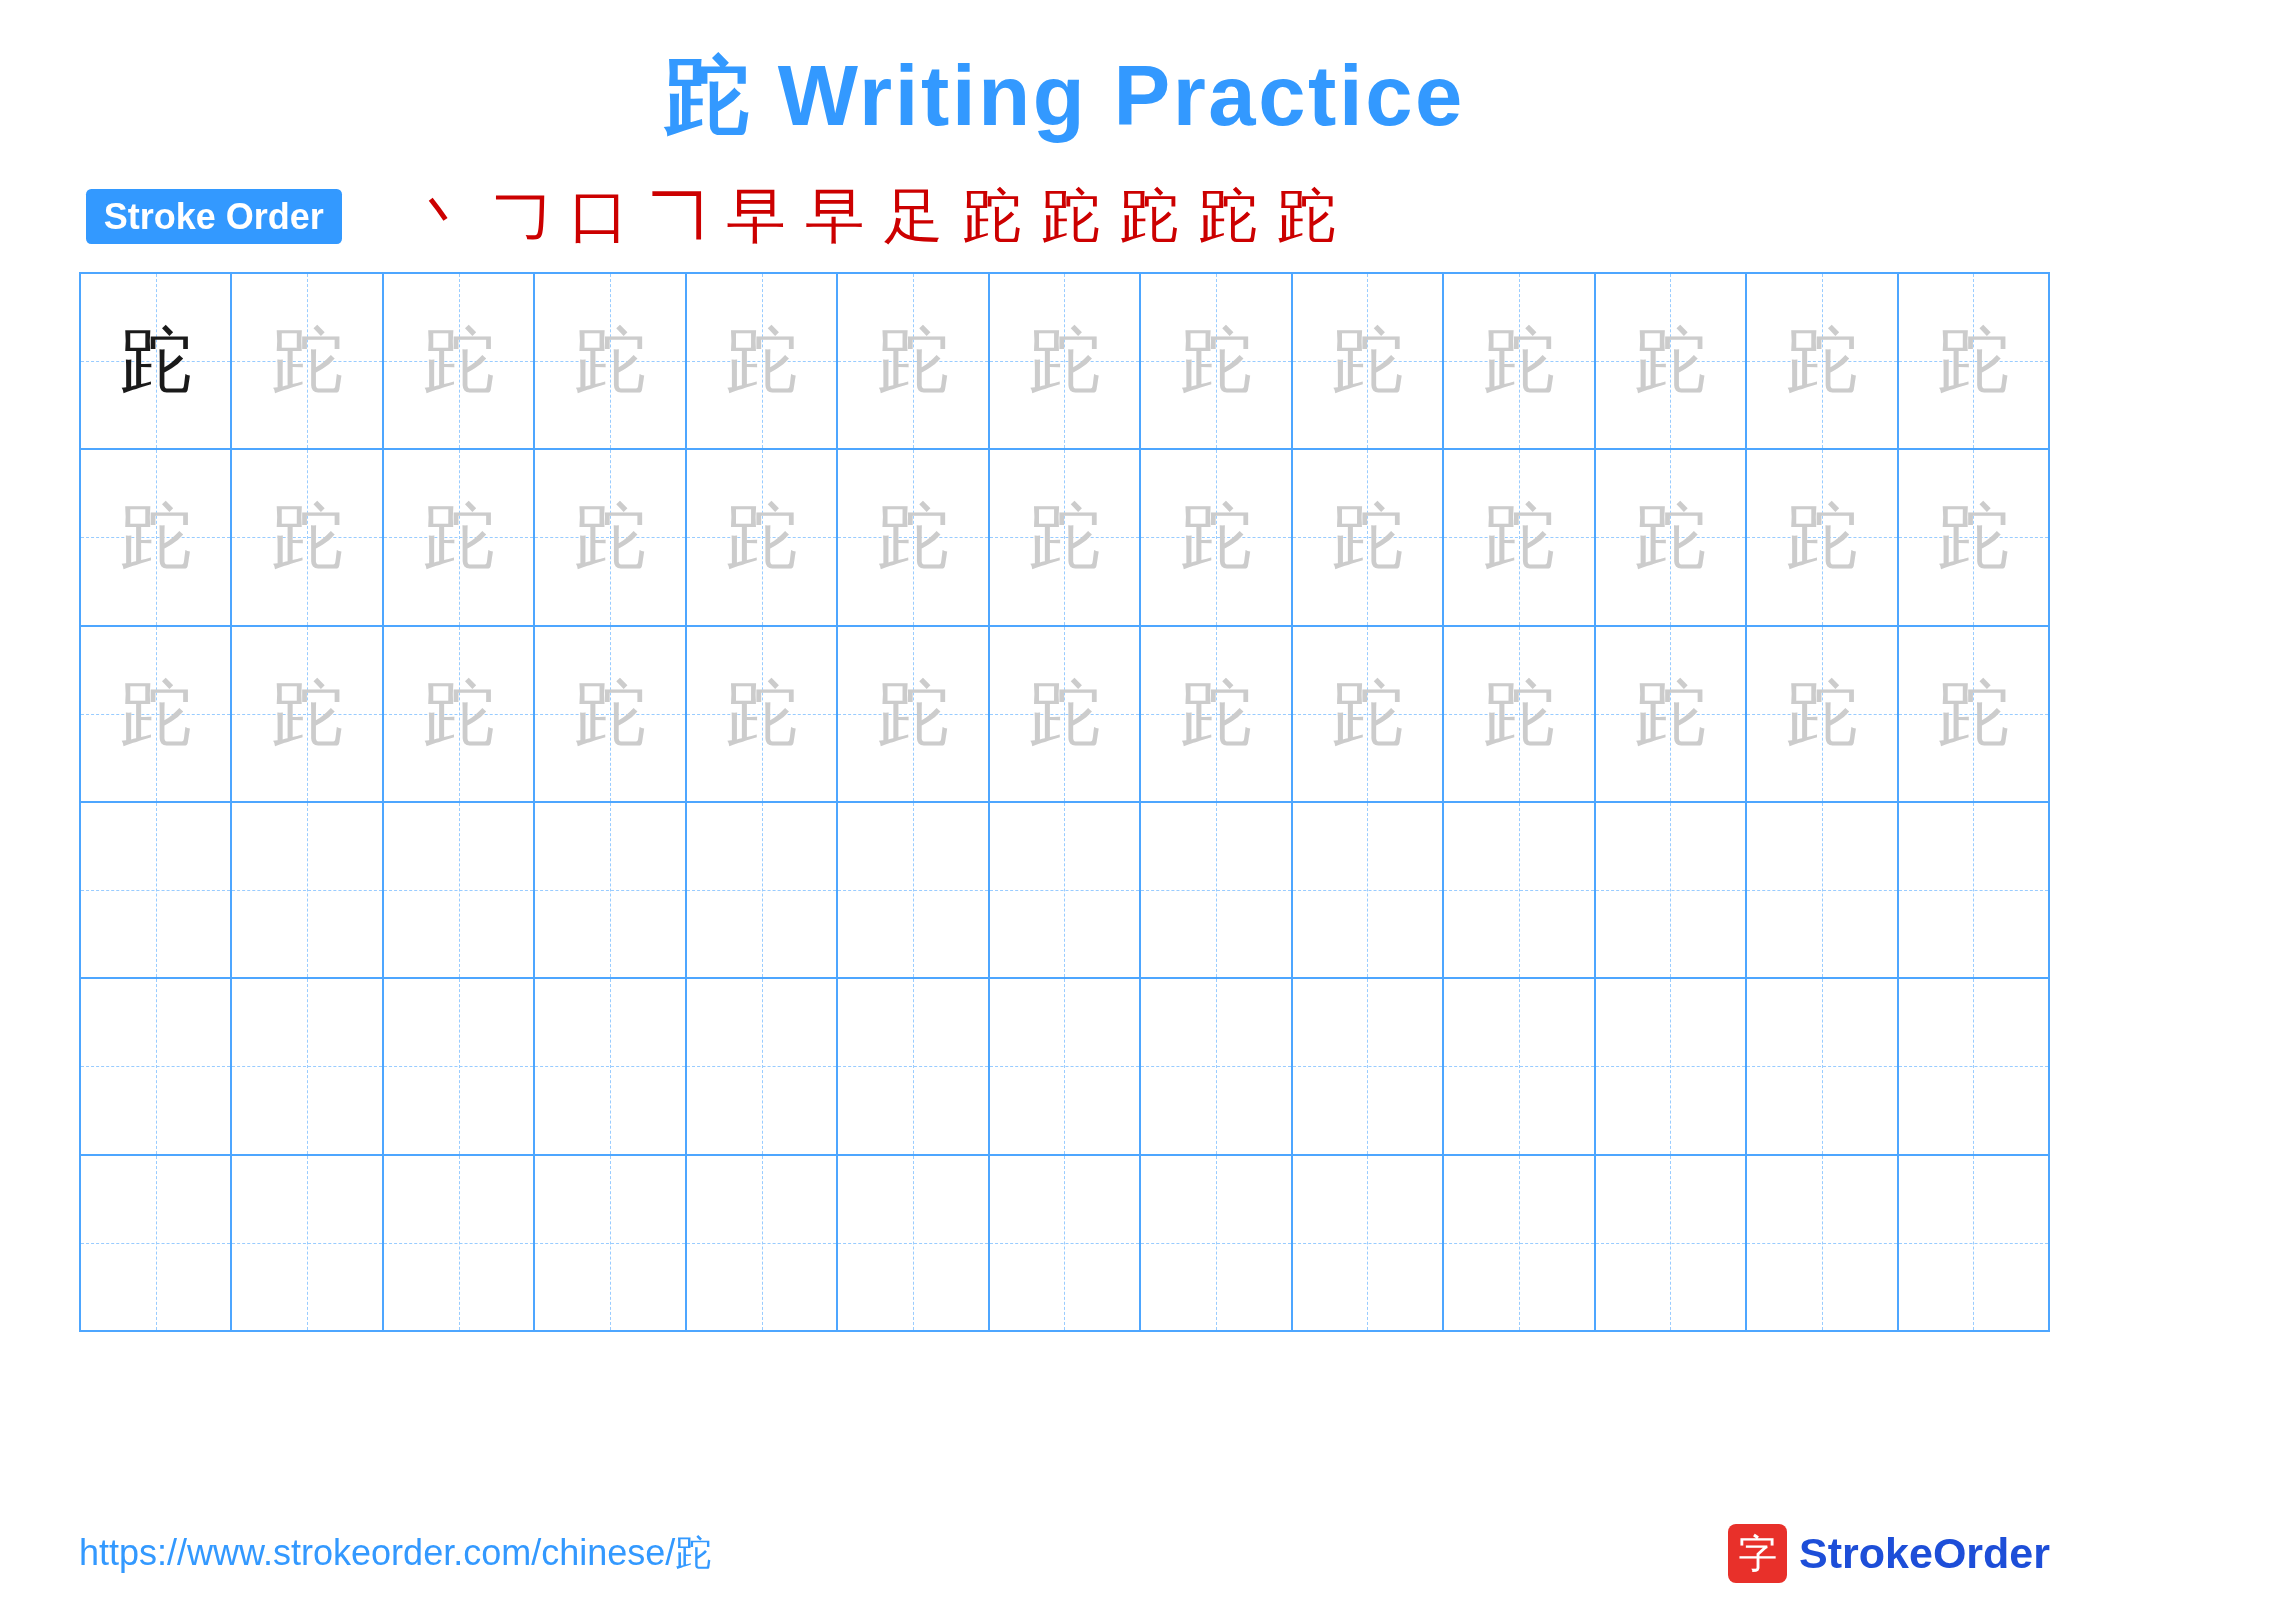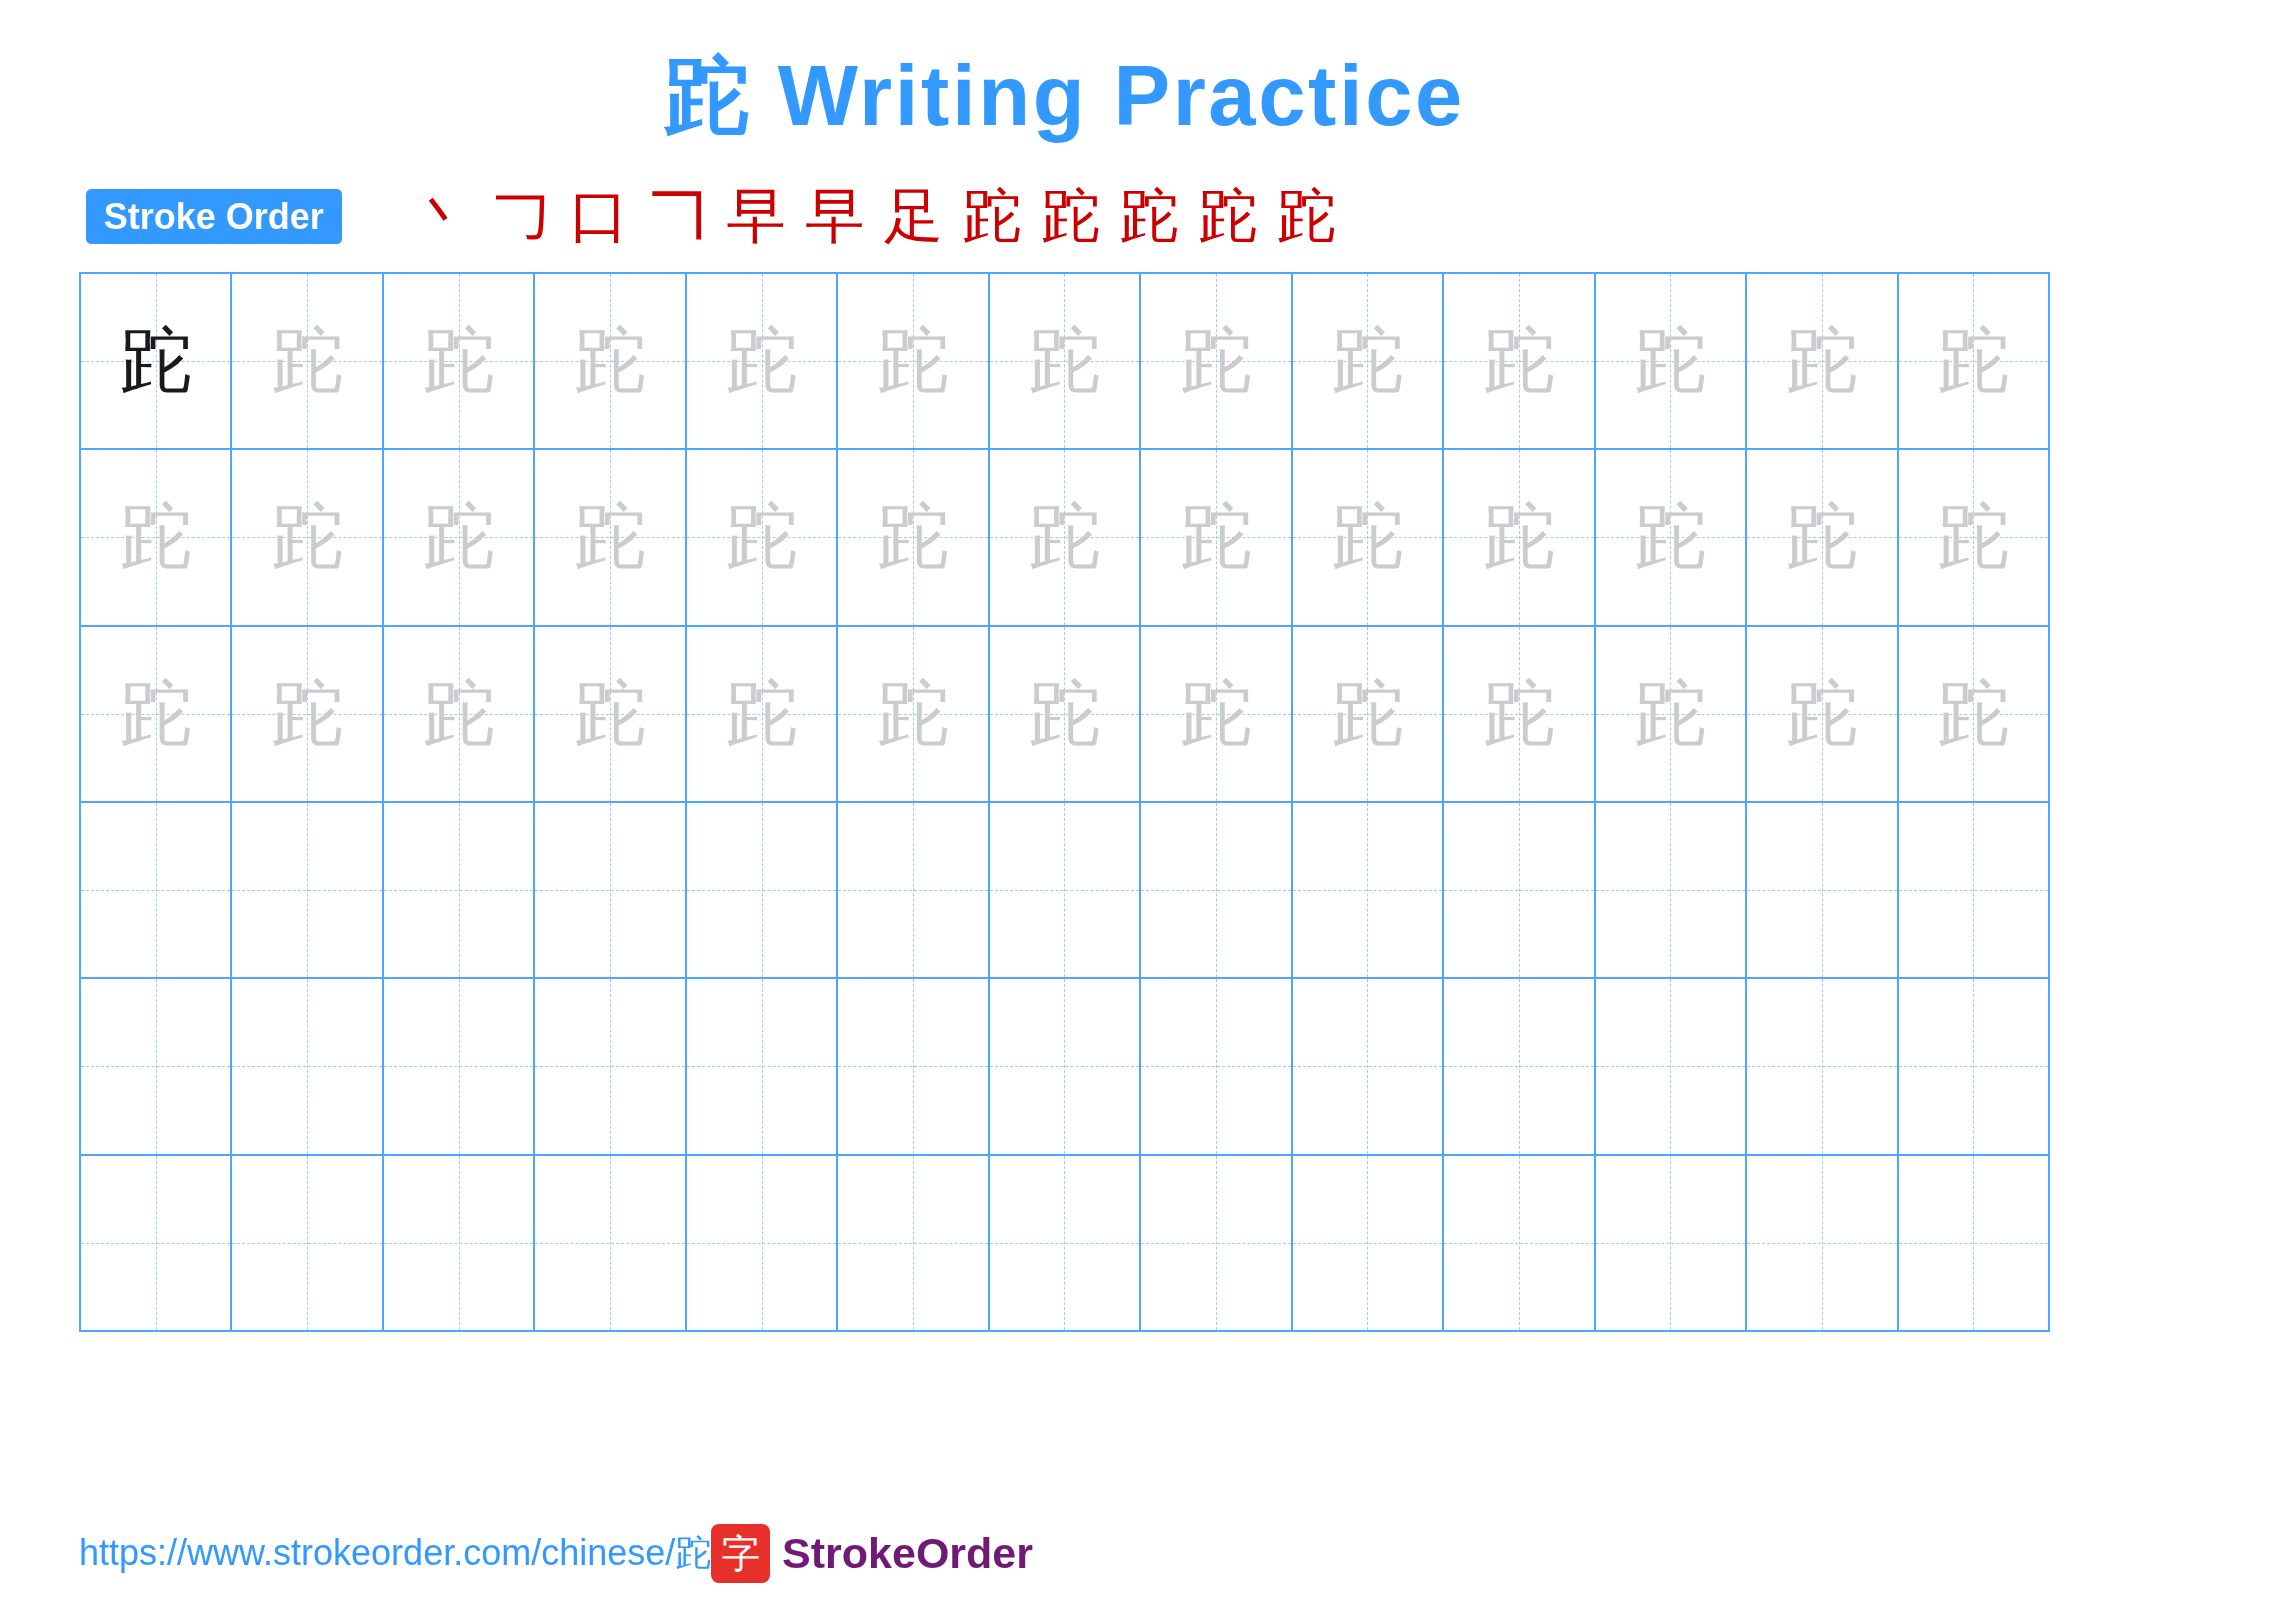--- a/index.html
+++ b/index.html
@@ -120,20 +120,21 @@
     }
 
     
     .footer {
       position: absolute;
       bottom: 39px;
       left: 79px;
       right: 79px;
       display: flex;
       align-items: center;
+      justify-content: space-between;
     }
 
     .footer-url {
       color: #3399ff;
       font-size: 36px;
       font-family: Arial, sans-serif;
       text-decoration: none;
     }
 
     .footer-logo {
@@ -152,21 +153,21 @@
       justify-content: center;
       color: white;
       font-size: 39px;
       font-family: serif;
     }
 
     .footer-logo-text {
       font-size: 43px;
       font-weight: bold;
       font-family: Arial, sans-serif;
-      color: #701a75;
+      color: #1d4ed8;
     }
   </style>
 </head>
 <body>
 
 <div class="page">
 
   <h1 class="title">跎 Writing Practice</h1>
 
   <div class="stroke-order-row">

